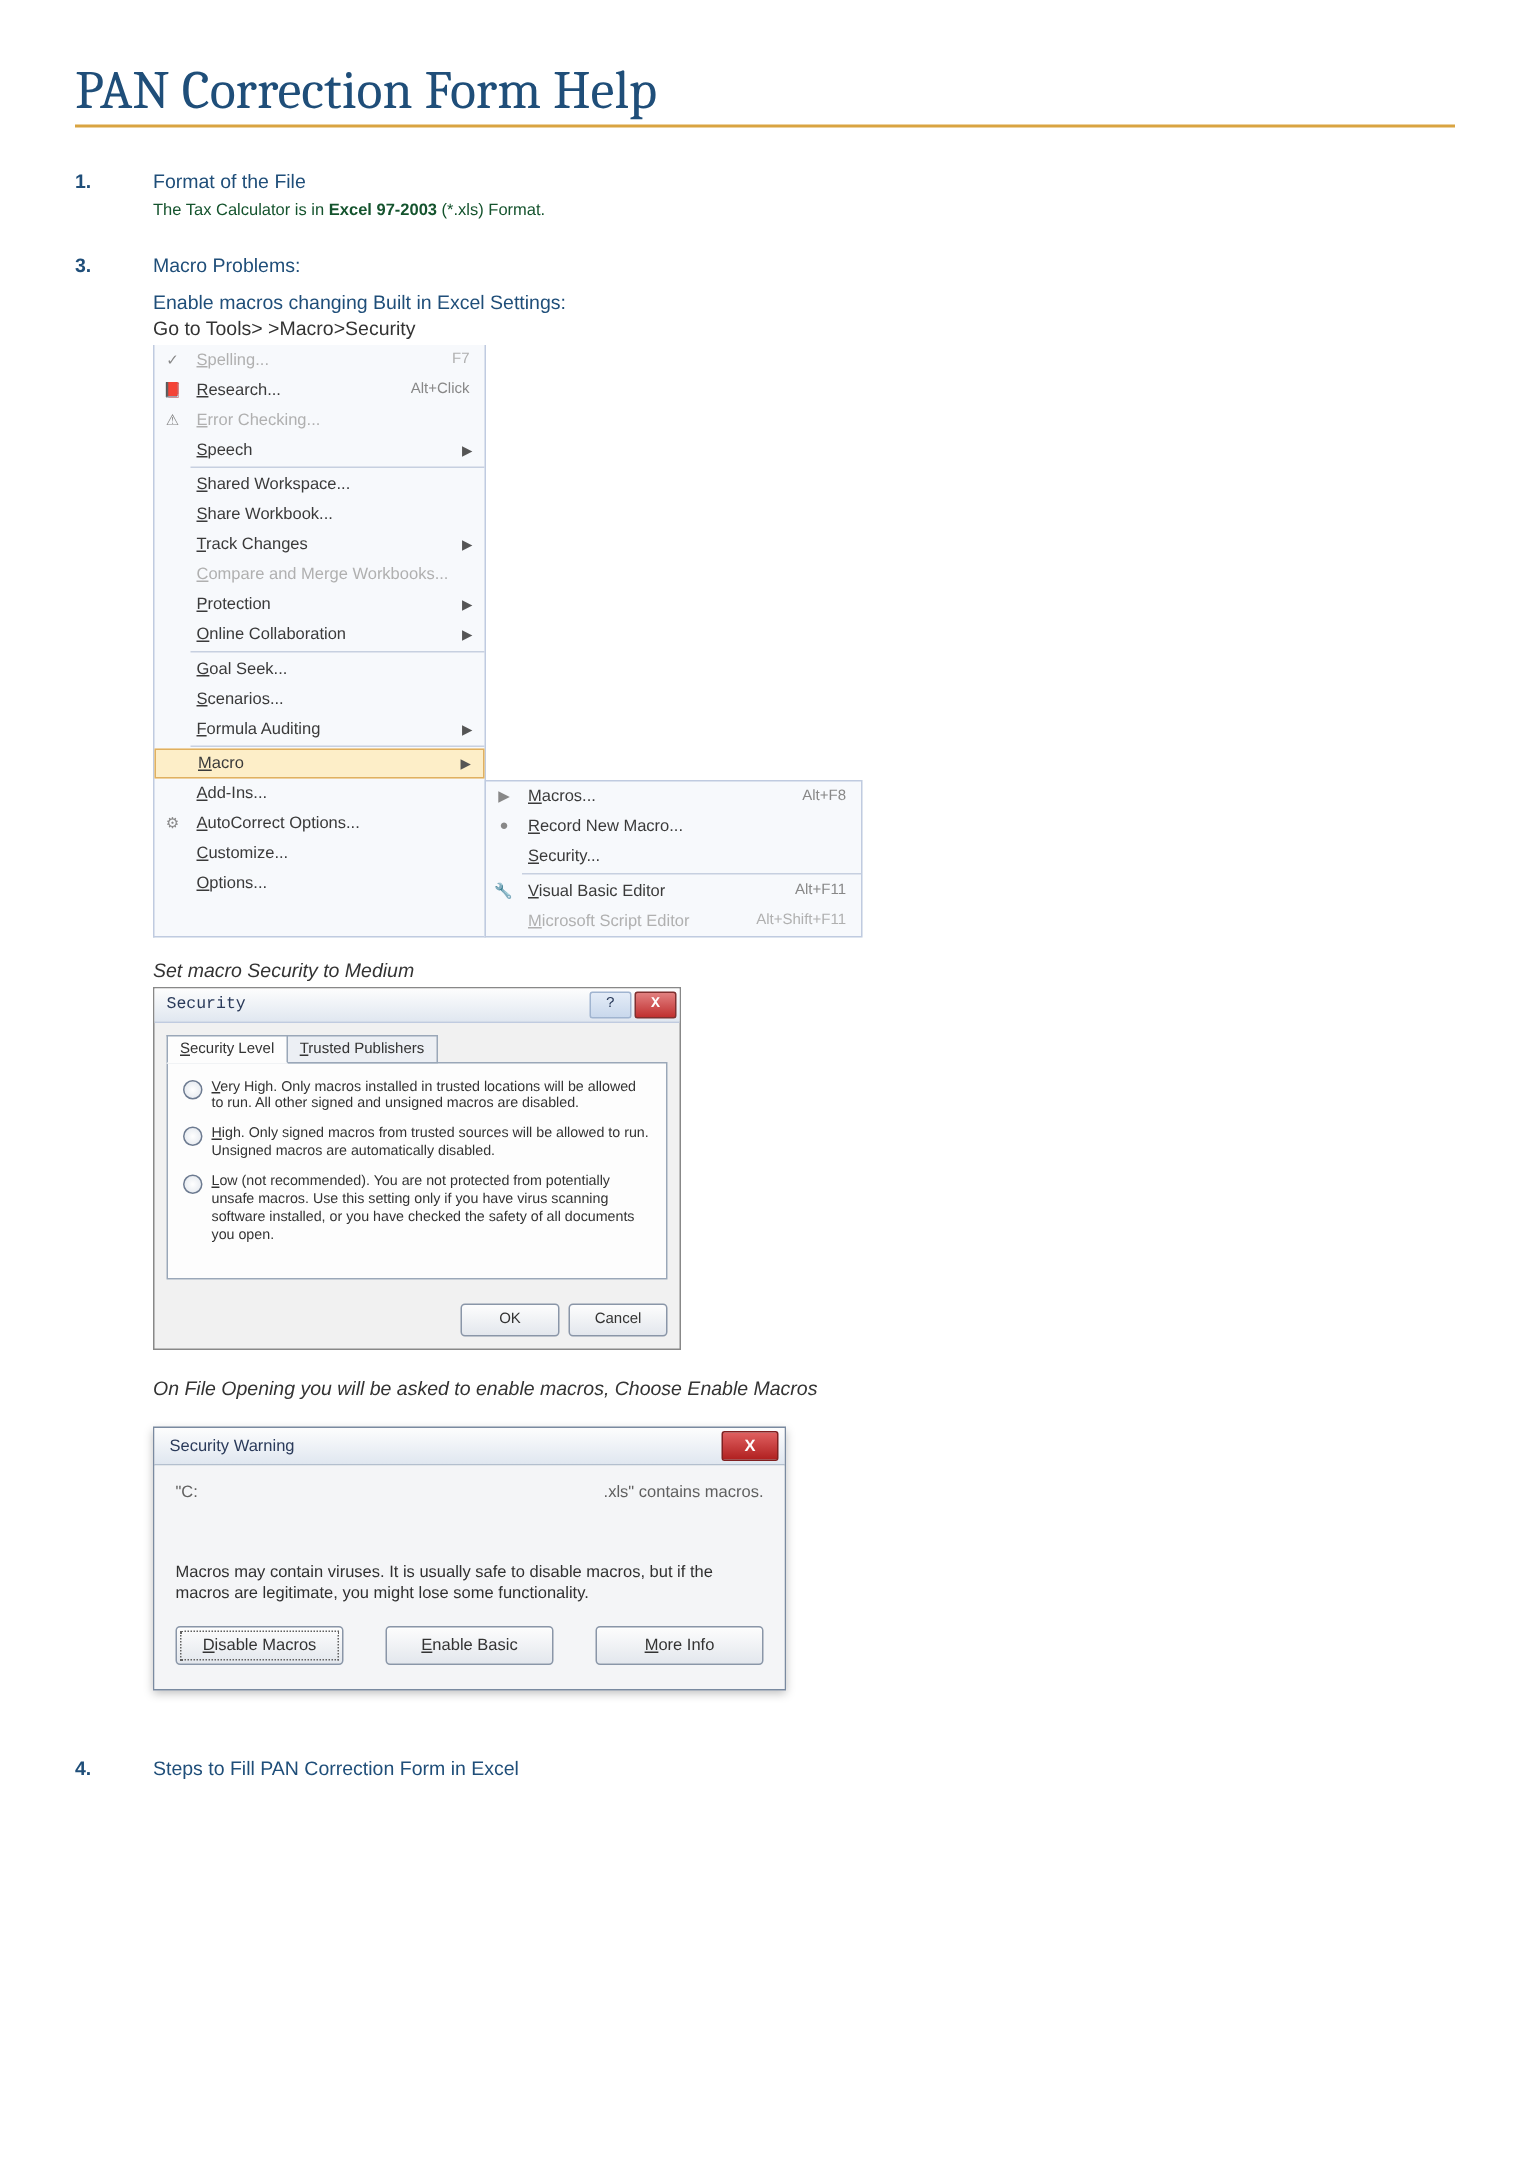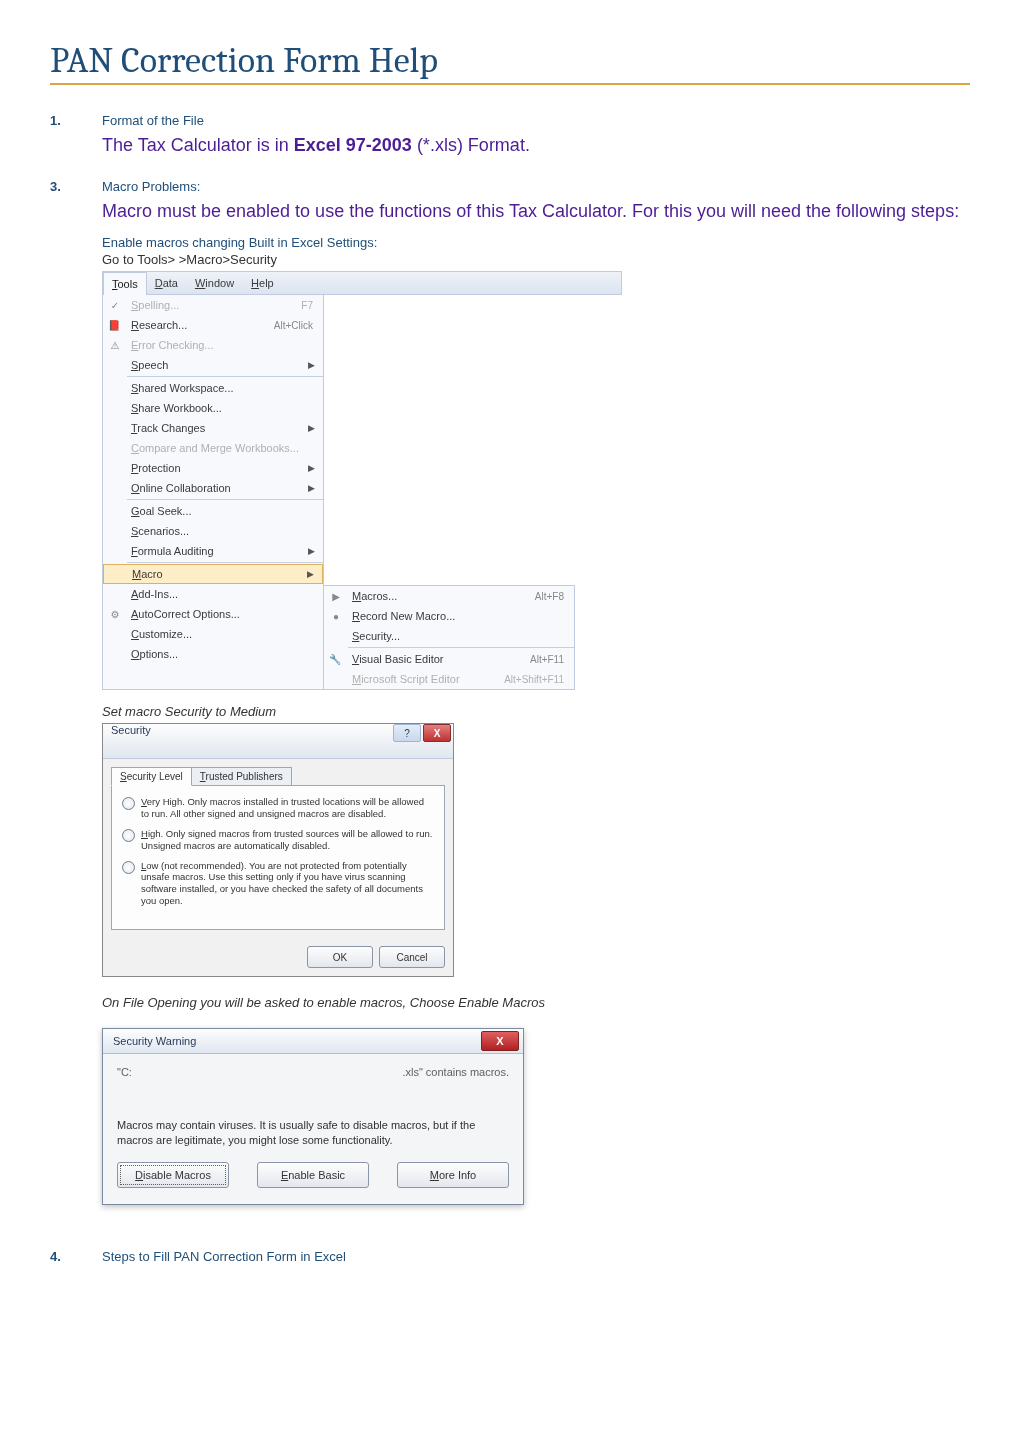--- a/index.html
+++ b/index.html
@@ -31,22 +31,22 @@
     font-size: 13px;
   }
   .section-body { flex: 1; }
   .section-heading {
     font-weight: 400;
     color: #1F4E79;
     font-size: 13px;
     margin: 0 0 4px 0;
   }
   .body-text {
-    font-size: 18px;
-    color: #4c1d95;
+    font-size: 11px;
+    color: #14532d;
     line-height: 1.5;
     margin: 0 0 6px 0;
   }
   .sub-heading-blue {
     font-weight: 400;
     color: #1F4E79;
     font-size: 13px;
     margin: 10px 0 2px 0;
   }
   .sub-body { font-size: 13px; color: #333; margin: 0 0 4px 0; }
@@ -124,26 +124,27 @@
     background: #f1f1f1;
     border: 1px solid #888;
     font-family: Tahoma, sans-serif;
     font-size: 10px;
     color: #333;
   }
   .dlg-titlebar {
     background: linear-gradient(#fdfdfd, #e0e7f0);
     height: 22px;
     display: flex;
-    align-items: flex-start;
+    align-items: center;
     justify-content: space-between;
-    padding: 0 0 12px 8px;
+    padding: 0 0 0 8px;
     border-bottom: 1px solid #c0cbe0;
     font-size: 11px;
     color: #2a3a5a;
+    font-family: Liberation Mono, monospace;
   }
   .dlg-btns { display: flex; gap: 0; }
   .dlg-btn {
     width: 26px; height: 16px;
     display: flex; align-items: center; justify-content: center;
     font-size: 10px; margin-right: 2px;
     border-radius: 2px;
   }
   .dlg-btn.help { background: linear-gradient(#e4ecf7,#c9d8ec); border:1px solid #a0b4d0; color:#2a3a5a;}
   .dlg-btn.close { background: linear-gradient(#e28080,#c03030); border:1px solid #803030; color:#fff; font-weight:bold;}
@@ -247,33 +248,26 @@
     <p class="body-text">
       <span>The Tax Calculator is in </span><b>Excel 97-2003</b><span> (*.xls) Format.</span>
     </p>
   </div>
 </div>
 
 <div class="section-row">
   <div class="section-num">3.</div>
   <div class="section-body">
     <div class="section-heading">Macro Problems:</div>
-    <p class="body-text" style="text-align:justify;">Macro must be enabled to use the functions of this Tax Calculator. For this you will need the following steps:</p>
 
     <div class="sub-heading-blue">Enable macros changing Built in Excel Settings:</div>
     <p class="sub-body">Go to Tools&gt; &gt;Macro&gt;Security</p>
 
     <div class="screenshot-wrap">
       <div class="tools-menu-shot">
-        <div class="menubar">
-          <div class="tab active"><ins>T</ins><span>ools</span></div>
-          <div class="tab"><ins>D</ins>ata</div>
-          <div class="tab"><ins>W</ins>indow</div>
-          <div class="tab"><ins>H</ins>elp</div>
-        </div>
         <div class="menu-panels">
           <div class="tools-panel" id="tools-panel">
               <div class="menu-item disabled">
                 <span class="ic">✓</span>
                 <span class="lbl"><ins>S</ins>pelling...</span>
                 <span class="sc">F7</span>
               </div>
               <div class="menu-item">
                 <span class="ic">📕</span>
                 <span class="lbl"><ins>R</ins>esearch...</span>

